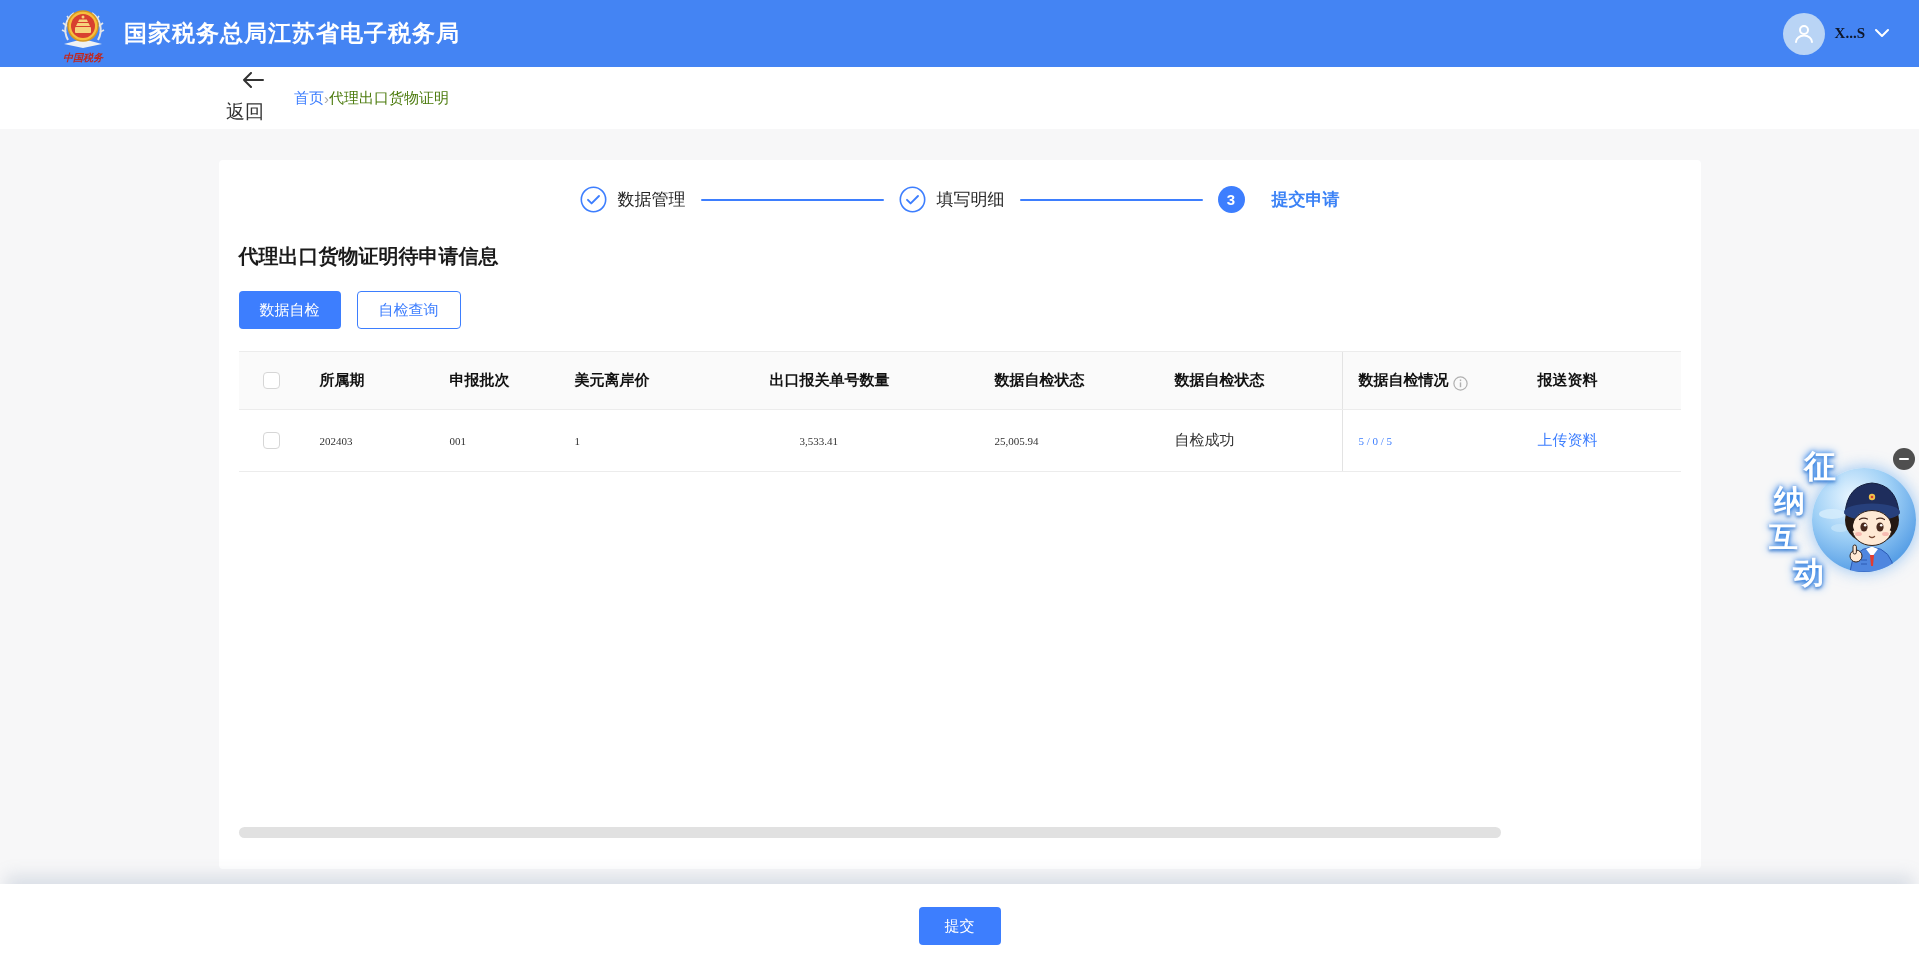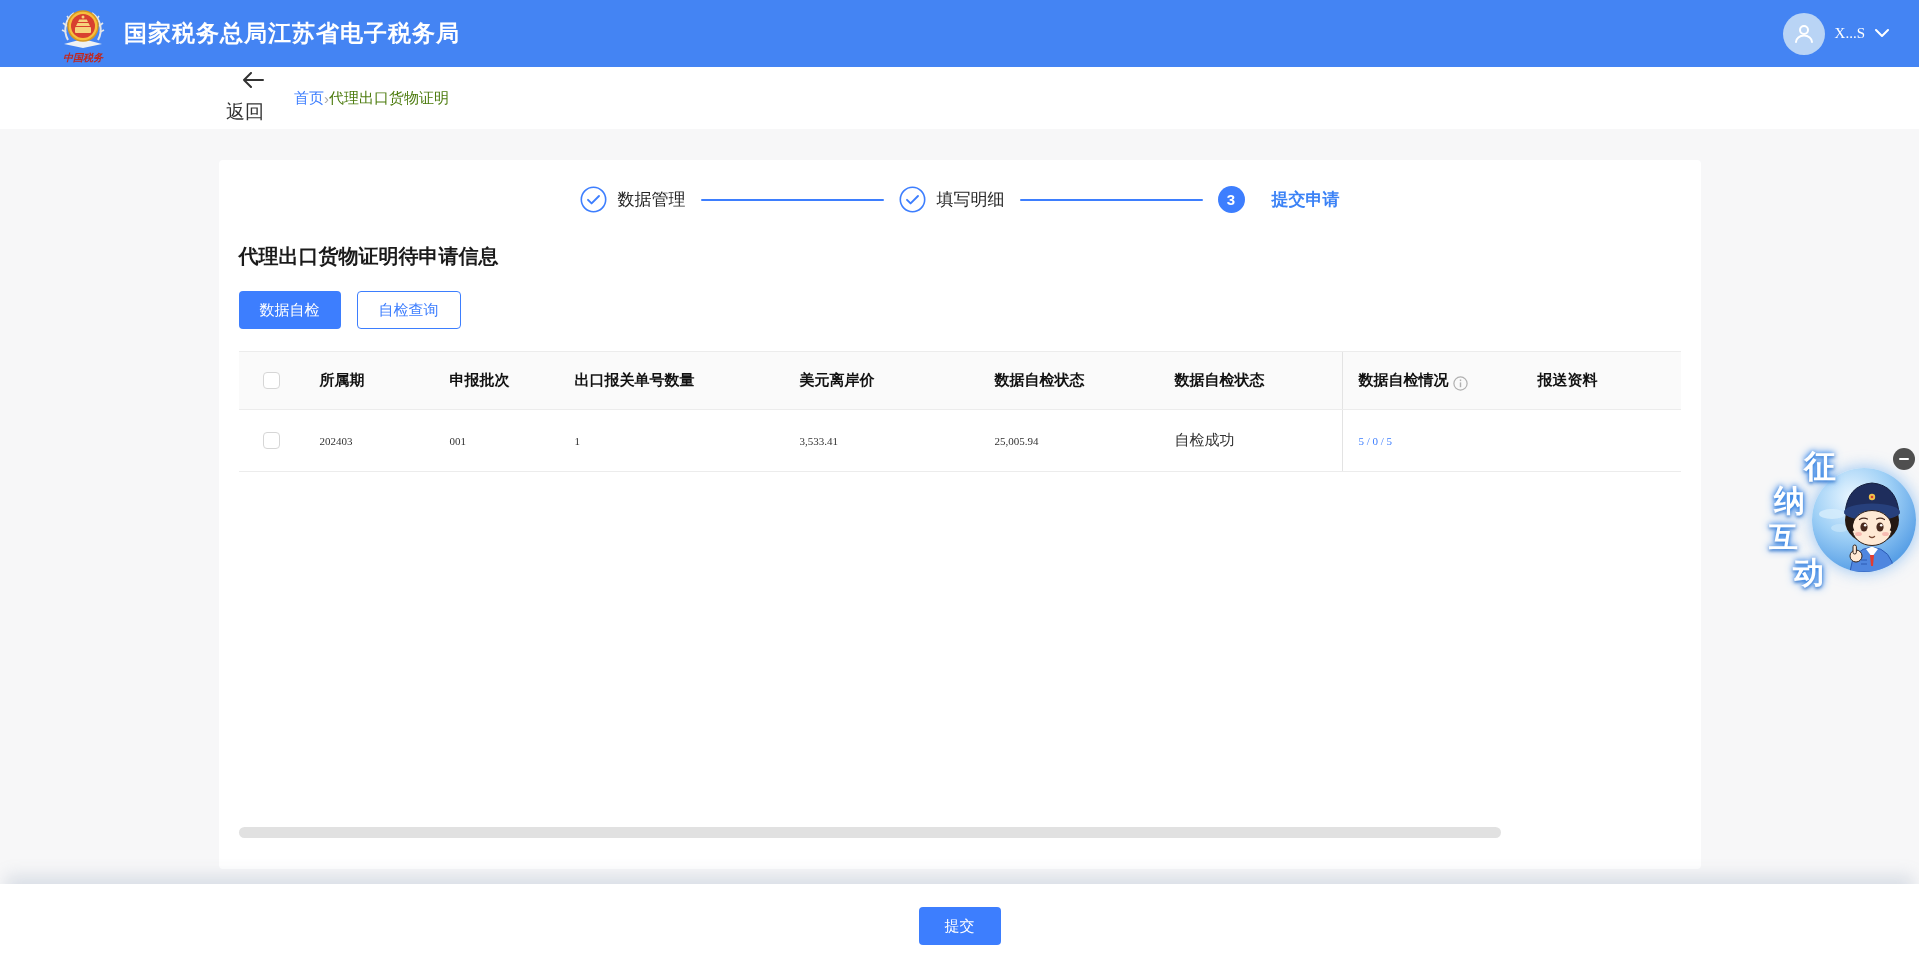--- a/index.html
+++ b/index.html
@@ -17,21 +17,21 @@
     display:flex; align-items:center; justify-content:space-between;
     padding:0 30px 0 56px;
   }
   .brand { display:flex; align-items:center; gap:14px; }
   .brand-title { color:#fff; font-size:23px; font-weight:700; letter-spacing:1px; }
   .user-area { display:flex; align-items:center; gap:10px; cursor:pointer; }
   .avatar {
     width:42px; height:42px; border-radius:50%; background:#b9d4f5;
     display:flex; align-items:center; justify-content:center;
   }
-  .username { color:#ffffff; font-size:15px; font-family:"Liberation Serif", serif; }
+  .username { color:#0f172a; font-size:15px; font-family:"Liberation Serif", serif;font-weight:bold; }
 
   
   .subbar {
     height:62px; background:#fff;
     display:flex; align-items:center; gap:30px; padding-left:226px;
   }
   .back-btn {
     display:flex; align-items:flex-end; gap:11px;
     background:none; border:none; cursor:pointer;
     font-size:19px; color:#333; font-family:inherit; padding:0;flex-direction:column;
@@ -221,22 +221,22 @@
         <button class="btn ghost">自检查询</button>
       </div>
 
       <div class="table">
         <div class="thead">
           <div class="cell c-check">
             <span class="checkbox"></span>
           </div>
           <div class="cell c-period">所属期</div>
           <div class="cell c-batch">申报批次</div>
+          <div class="cell c-usd">美元离岸价</div>
           <div class="cell c-count">出口报关单号数量</div>
-          <div class="cell c-usd">美元离岸价</div>
           <div class="cell c-rmb">数据自检状态</div>
           <div class="cell c-status">数据自检状态</div>
           <div class="cell c-detail">
             <span>数据自检情况</span>
             <span class="info-wrap">
               <svg width="15" height="15" viewBox="0 0 15 15">
                 <circle cx="7.5" cy="7.5" r="6.6" fill="none" stroke="#b0b0b0" stroke-width="1.2"></circle>
                 <rect x="6.8" y="6.4" width="1.4" height="4.8" fill="#b0b0b0"></rect>
                 <rect x="6.8" y="3.5" width="1.4" height="1.6" fill="#b0b0b0"></rect>
               </svg>
@@ -250,20 +250,23 @@
             <span class="checkbox"></span>
           </div>
           <div class="cell c-period num">202403</div>
           <div class="cell c-batch num">001</div>
           <div class="cell c-count num">1</div>
           <div class="cell c-usd num">3,533.41</div>
           <div class="cell c-rmb num">25,005.94</div>
           <div class="cell c-status">自检成功</div>
           <div class="cell c-detail num">
             <a class="link">5 / 0 / 5</a>
+          </div>
+          <div class="cell c-upload">
+            <a class="link">上传资料</a>
           </div>
         </div>
       </div>
 
       <div class="hscrollbar"></div>
     </div>
   </main>
 
   <div class="widget">
     <div class="widget-circle">

